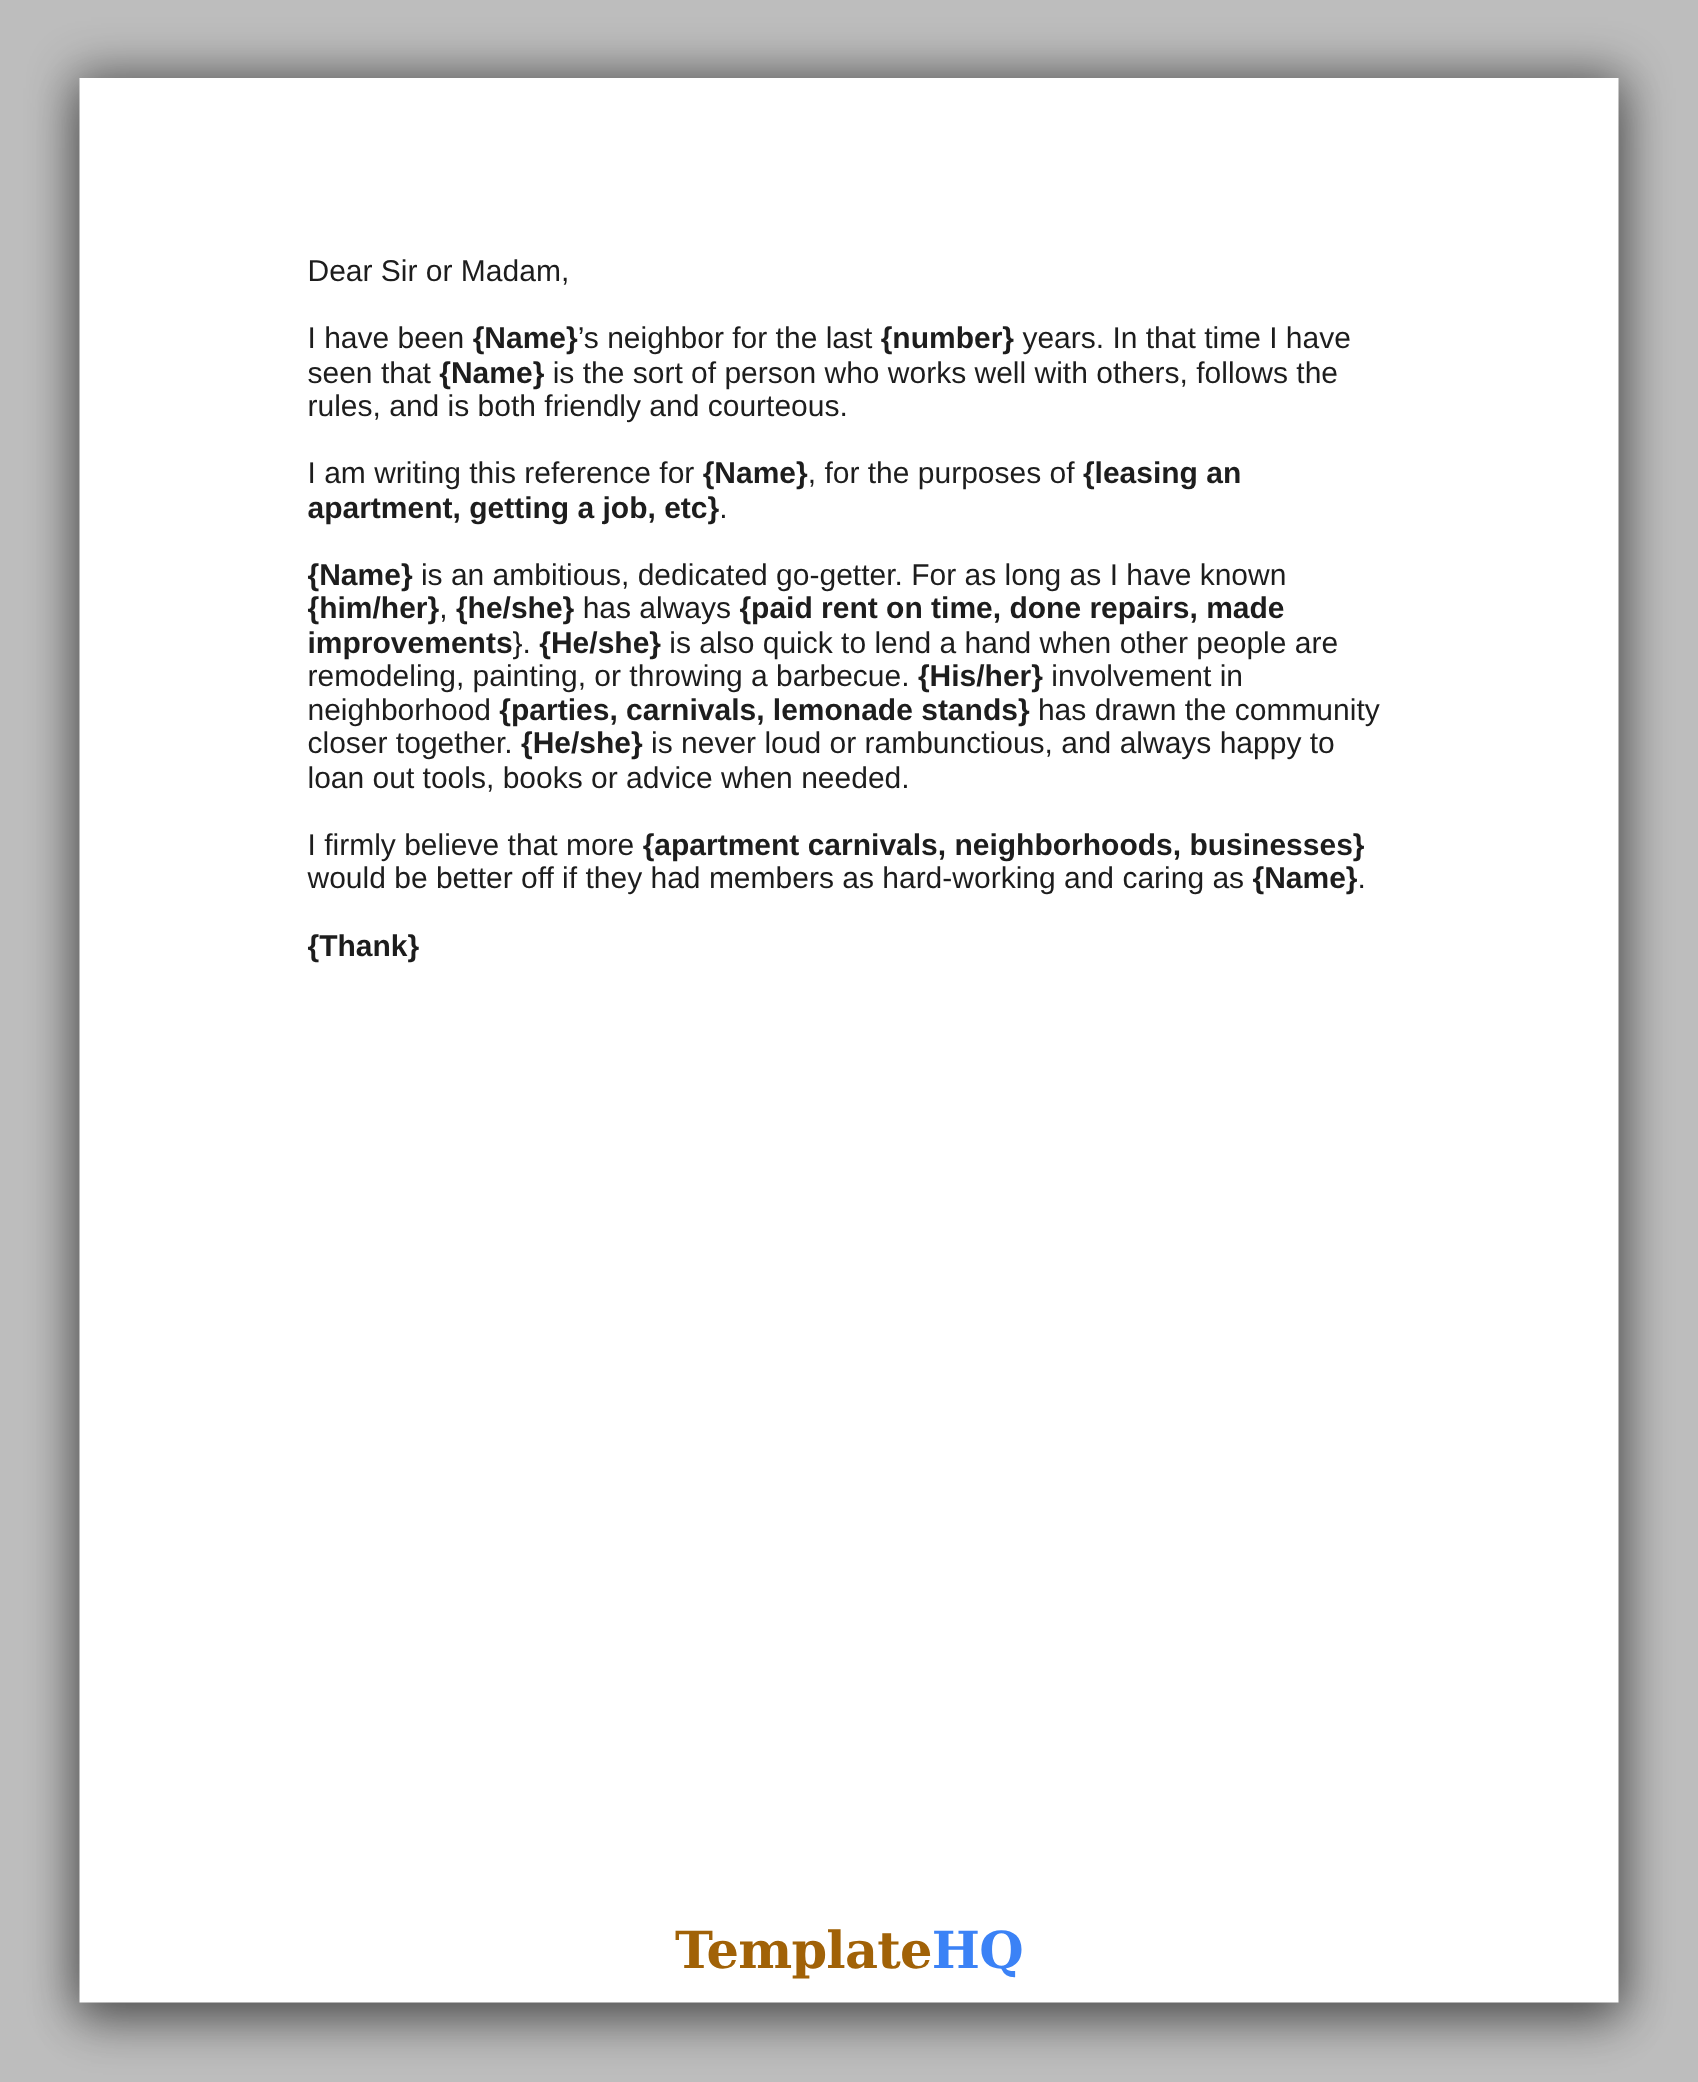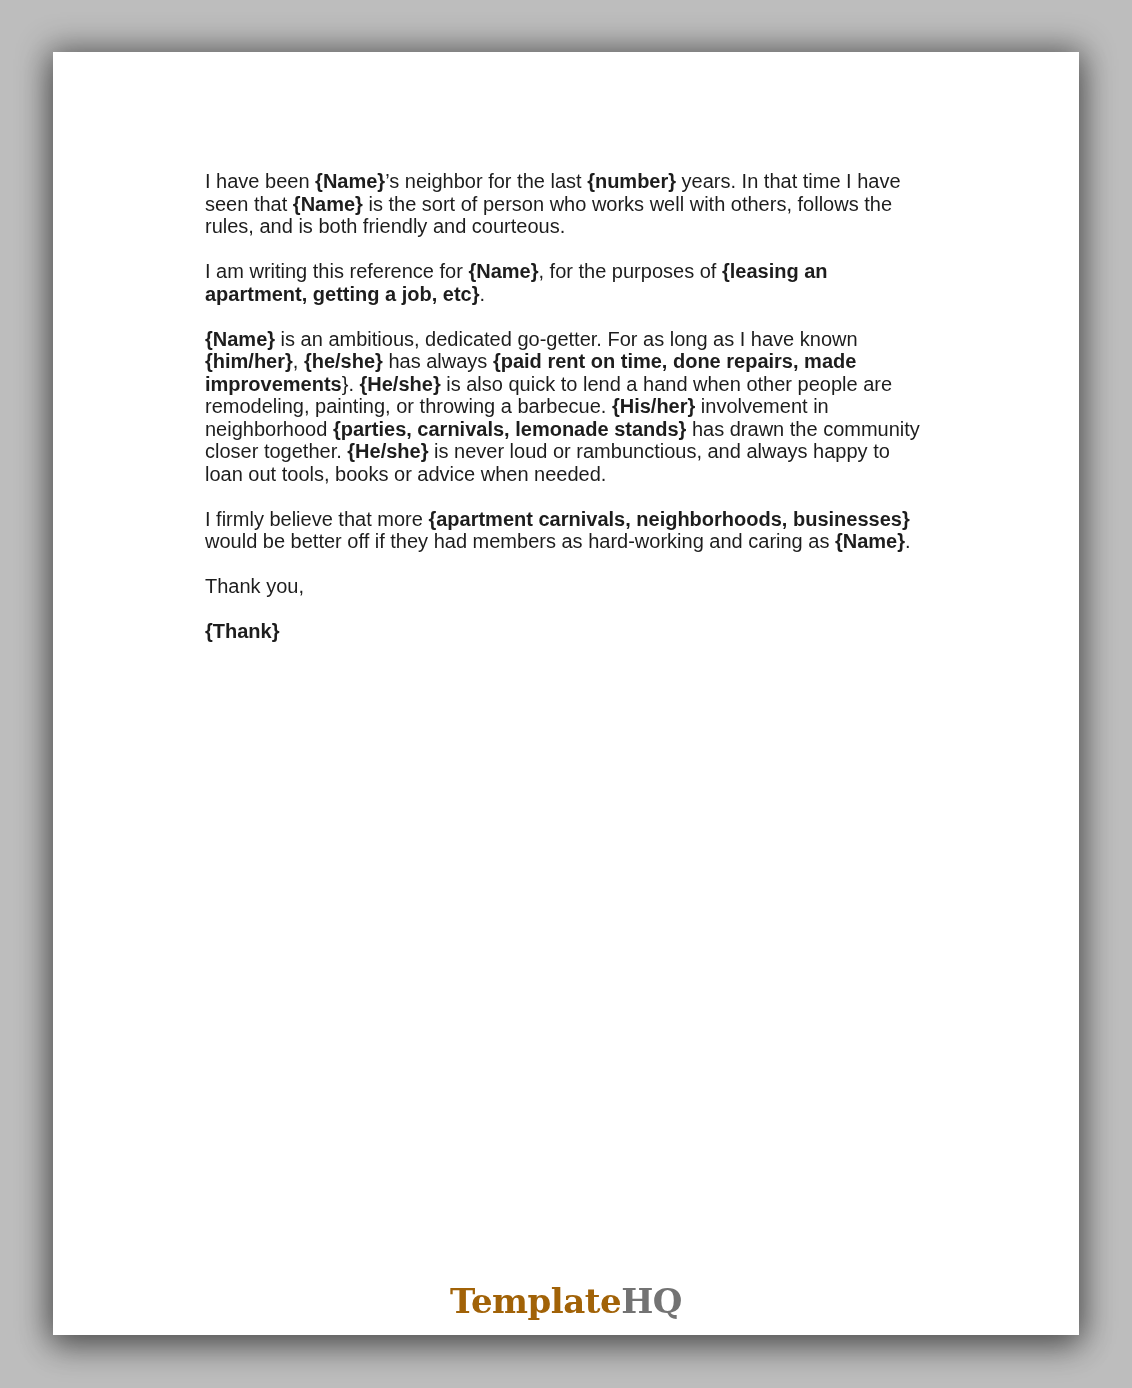--- a/index.html
+++ b/index.html
@@ -52,22 +52,22 @@
     letter-spacing: -0.5px;
   }
   .logo span { display: inline-block; }
 </style>
 </head>
 <body>
 
 <div class="stage" style="background: rgb(189, 189, 189);">
   <div class="paper" style="background: rgb(255, 255, 255);">
     <div class="letter" style="color: rgb(29, 29, 29);">
+        <p class="para"><span>Dear Sir or Madam,</span></p>
         <p class="para"><span>I have been </span><span class="b">{Name}</span><span>’s neighbor for the last </span><span class="b">{number}</span><span> years. In that time I have seen that </span><span class="b">{Name}</span><span> is the sort of person who works well with others, follows the rules, and is both friendly and courteous.</span></p>
         <p class="para"><span>I am writing this reference for </span><span class="b">{Name}</span><span>, for the purposes of </span><span class="b">{leasing an apartment, getting a job, etc}</span><span>.</span></p>
         <p class="para"><span class="b">{Name}</span><span> is an ambitious, dedicated go-getter. For as long as I have known </span><span class="b">{him/her}</span><span>, </span><span class="b">{he/she}</span><span> has always </span><span class="b">{paid rent on time, done repairs, made improvements</span><span>}. </span><span class="b">{He/she}</span><span> is also quick to lend a hand when other people are remodeling, painting, or throwing a barbecue. </span><span class="b">{His/her}</span><span> involvement in neighborhood </span><span class="b">{parties, carnivals, lemonade stands}</span><span> has drawn the community closer together. </span><span class="b">{He/she}</span><span> is never loud or rambunctious, and always happy to loan out tools, books or advice when needed.</span></p>
         <p class="para"><span>I firmly believe that more </span><span class="b">{apartment carnivals, neighborhoods, businesses}</span><span> would be better off if they had members as hard-working and caring as </span><span class="b">{Name}</span><span>.</span></p>
-        <p class="para"><span>Thank you,</span></p>
         <p class="para"><span class="b">{Thank}</span></p>
       </div>
-    <div class="logo"><span style="color: #a16207;">Template</span><span style="color: #737373;">HQ</span></div>
+    <div class="logo"><span style="color: #a16207;">Template</span><span style="color: #3b82f6;">HQ</span></div>
   </div>
 </div>
 
 </body></html>

